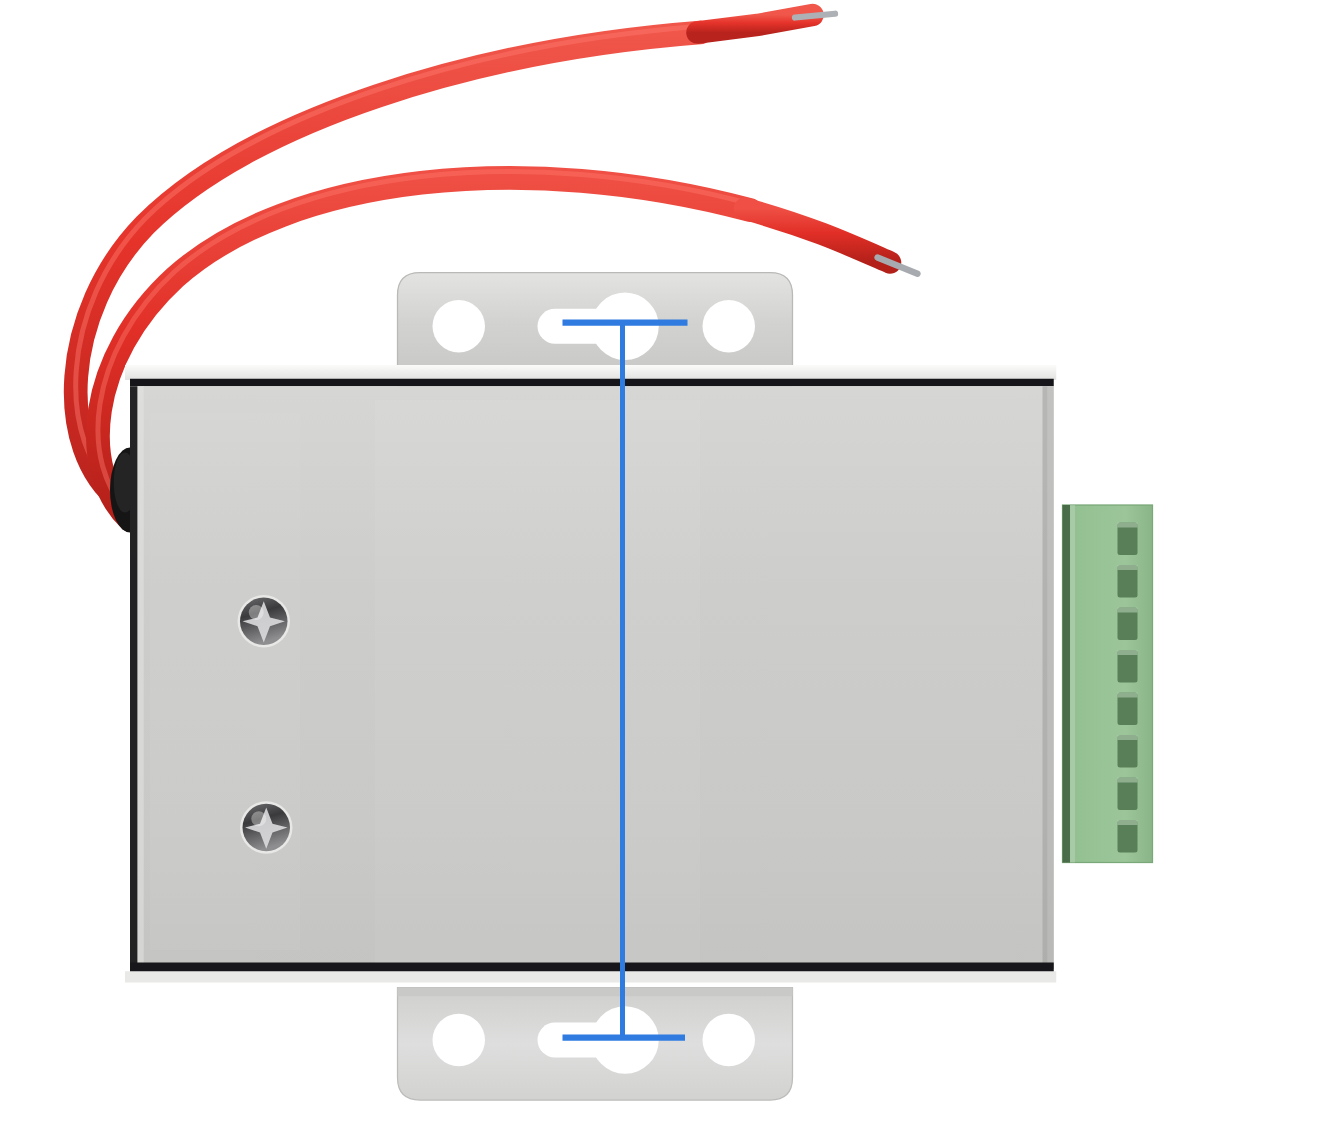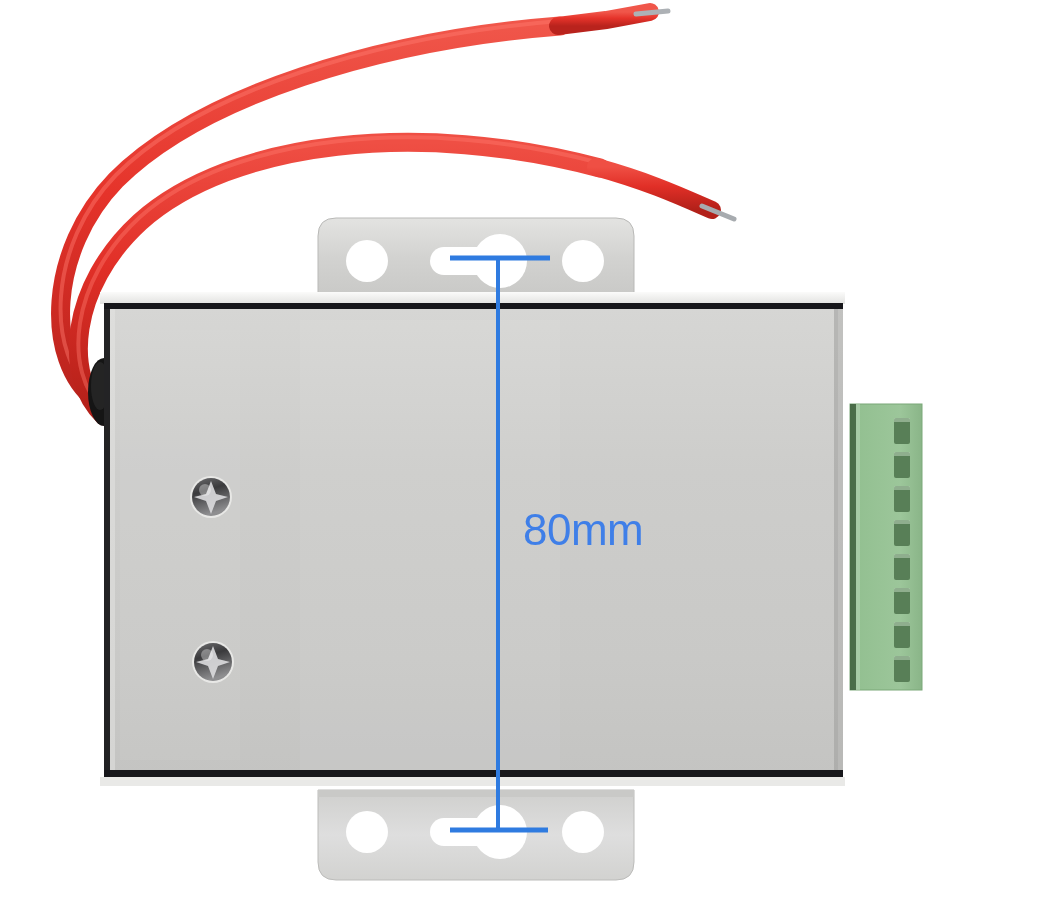--- a/index.html
+++ b/index.html
@@ -190,15 +190,14 @@
       <circle cx="207" cy="655" r="6" fill="#ffffff" opacity="0.35"></circle>
     </g>
 
     <g>
       <line x1="498" y1="258" x2="498" y2="832" stroke="#2f7be0" stroke-width="4"></line>
       <line x1="450" y1="258" x2="550" y2="258" stroke="#2f7be0" stroke-width="5"></line>
       <line x1="450" y1="830" x2="548" y2="830" stroke="#2f7be0" stroke-width="5"></line>
     </g>
   </svg>
 
-  <div class="dim-label">80mm</div>
 
 </div>
 
 </body></html>

